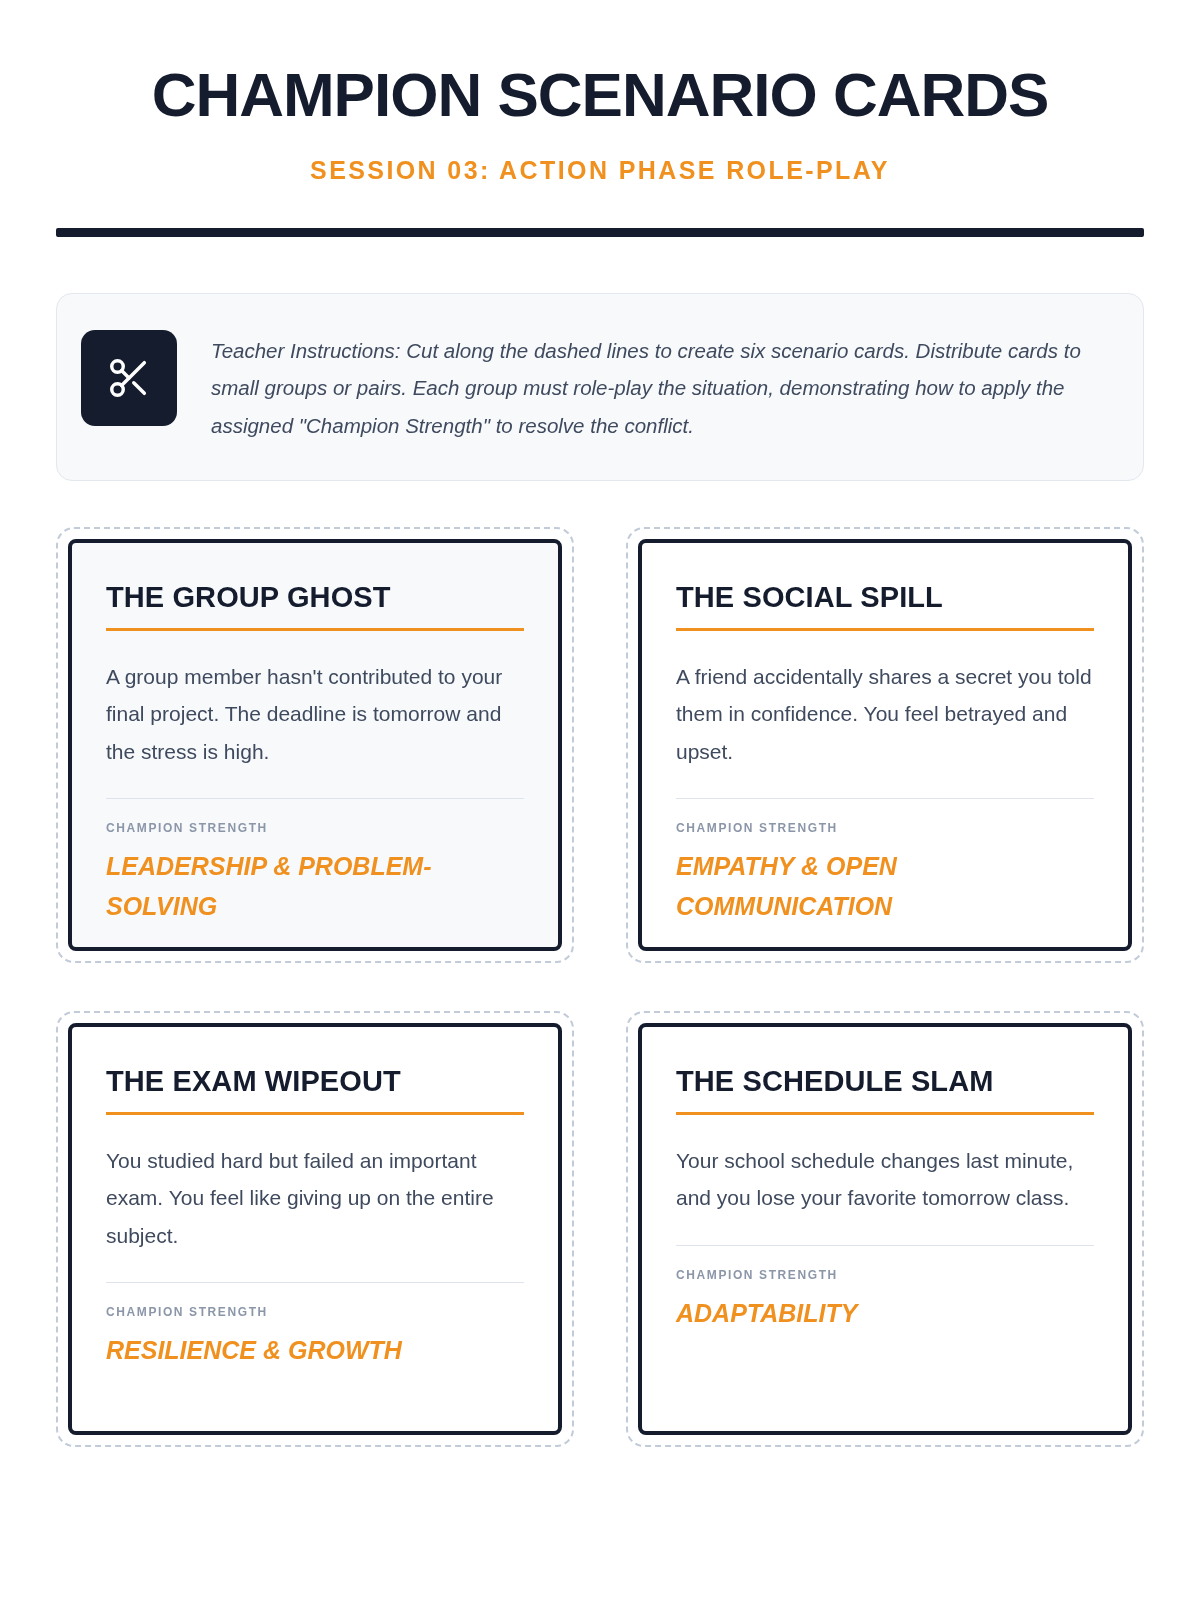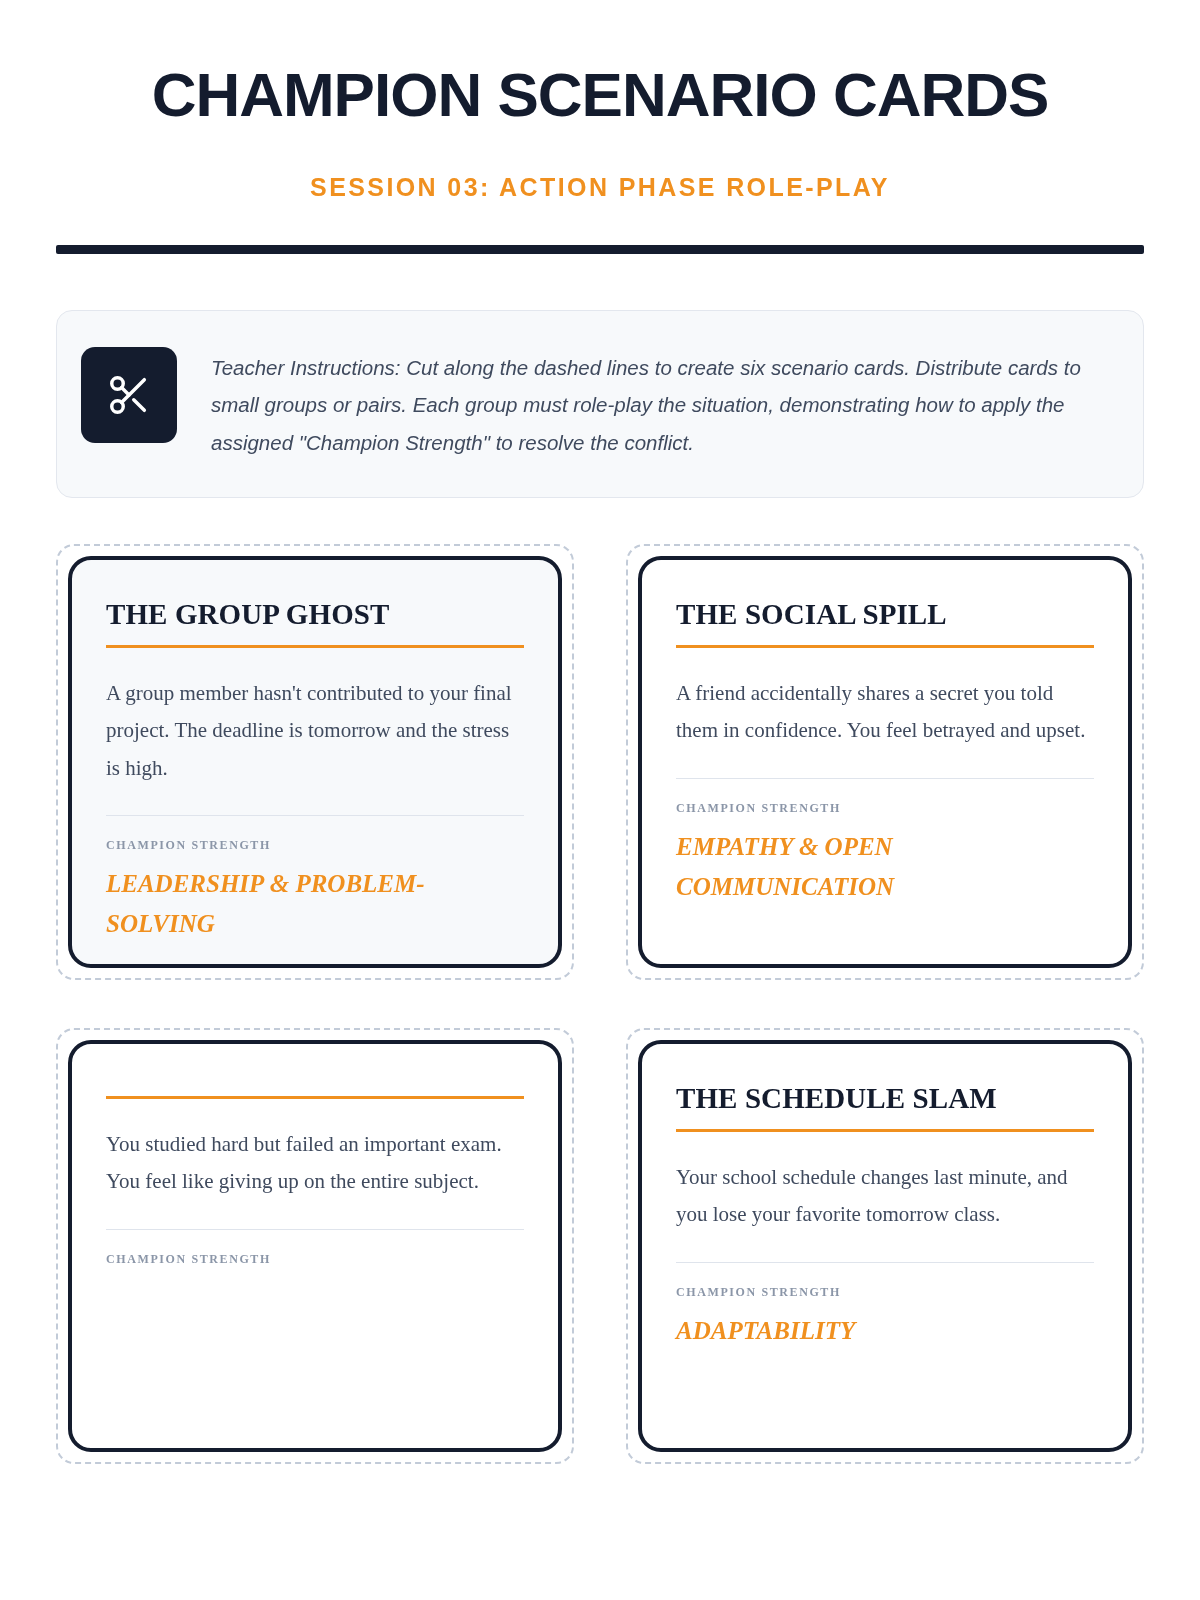--- a/index.html
+++ b/index.html
@@ -23,21 +23,21 @@
     line-height: 1.08;
     font-weight: bold;
     color: #141c2e;
     text-align: center;
     letter-spacing: -1px;
     margin-top: 14px;
     text-transform: uppercase;
     font-stretch: condensed;
   }
   .subtitle {
-    margin-top: 44px;
+    margin-top: 27px;
     text-align: center;
     color: #f0901f;
     font-size: 25px;
     font-weight: bold;
     letter-spacing: 2.4px;
     text-transform: uppercase;
   }
   .rule {
     margin: 43px auto 0 auto;
     height: 9px;
@@ -84,25 +84,24 @@
   }
   .cut {
     border: 2px dashed #c2cbd8;
     border-radius: 18px;
     padding: 10px;
     height: 436px;
   }
   .card {
     height: 100%;
     border: 4px solid #141c2e;
-    border-radius: 23px;
+    border-radius: 8px;
     background: #f7f9fb;
     padding: 38px 34px 30px 34px;
     overflow: hidden;
-    font-family: Liberation Serif, serif;
   }
   .card.white { background: #ffffff; }
   .card-title {
     font-size: 29px;
     font-weight: bold;
     color: #141c2e;
     letter-spacing: 0.1px;
     text-transform: uppercase;
   }
   .card-underline {
@@ -181,24 +180,26 @@
         <div class="card-underline"></div>
         <div class="card-body">A friend accidentally shares a secret you told them in confidence. You feel betrayed and upset.</div>
         <div class="card-divider"></div>
         <div class="strength-label">CHAMPION STRENGTH</div>
         <div class="strength-value">EMPATHY &amp; OPEN COMMUNICATION</div>
       </div>
     </div>
 
     <div class="cut">
       <div class="card white">
+        <div class="card-title">THE EXAM WIPEOUT</div>
         <div class="card-underline"></div>
         <div class="card-body">You studied hard but failed an important exam. You feel like giving up on the entire subject.</div>
         <div class="card-divider"></div>
         <div class="strength-label">CHAMPION STRENGTH</div>
+        <div class="strength-value">RESILIENCE &amp; GROWTH</div>
       </div>
     </div>
 
     <div class="cut">
       <div class="card white">
         <div class="card-title">THE SCHEDULE SLAM</div>
         <div class="card-underline"></div>
         <div class="card-body">Your school schedule changes last minute, and you lose your favorite tomorrow class.</div>
         <div class="card-divider"></div>
         <div class="strength-label">CHAMPION STRENGTH</div>

